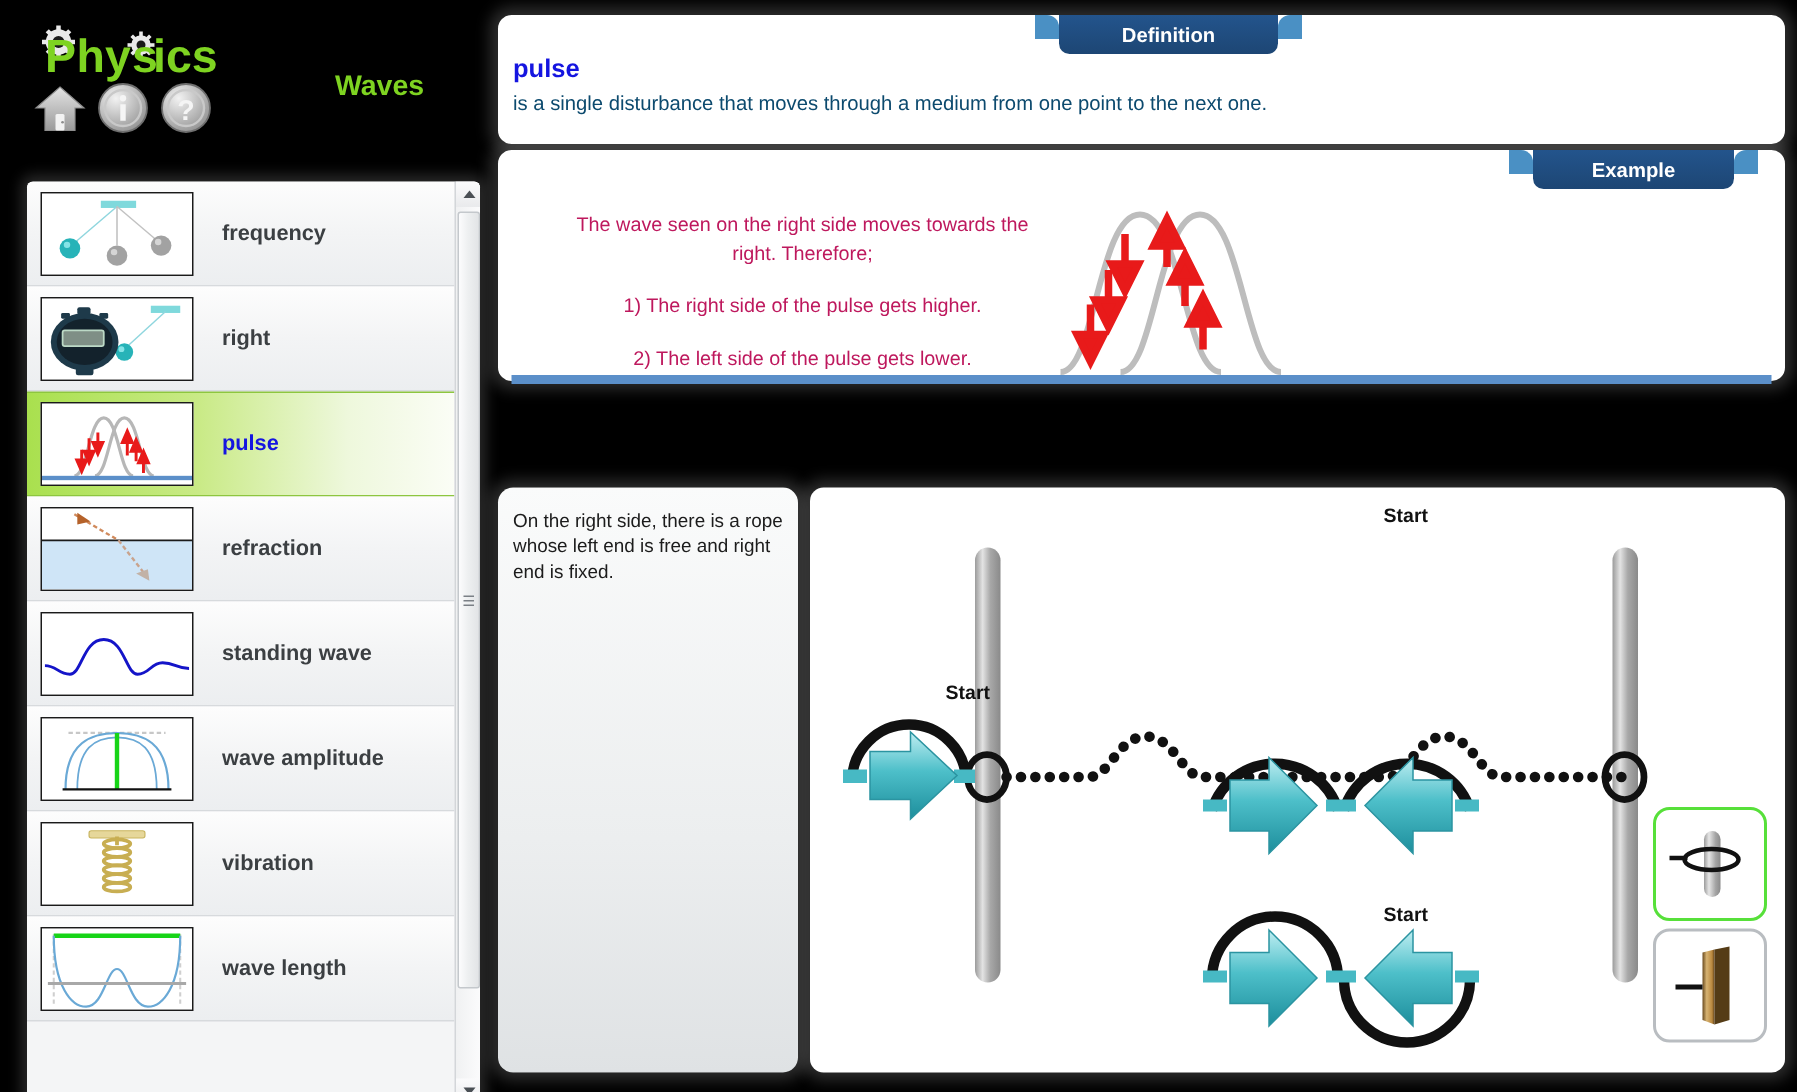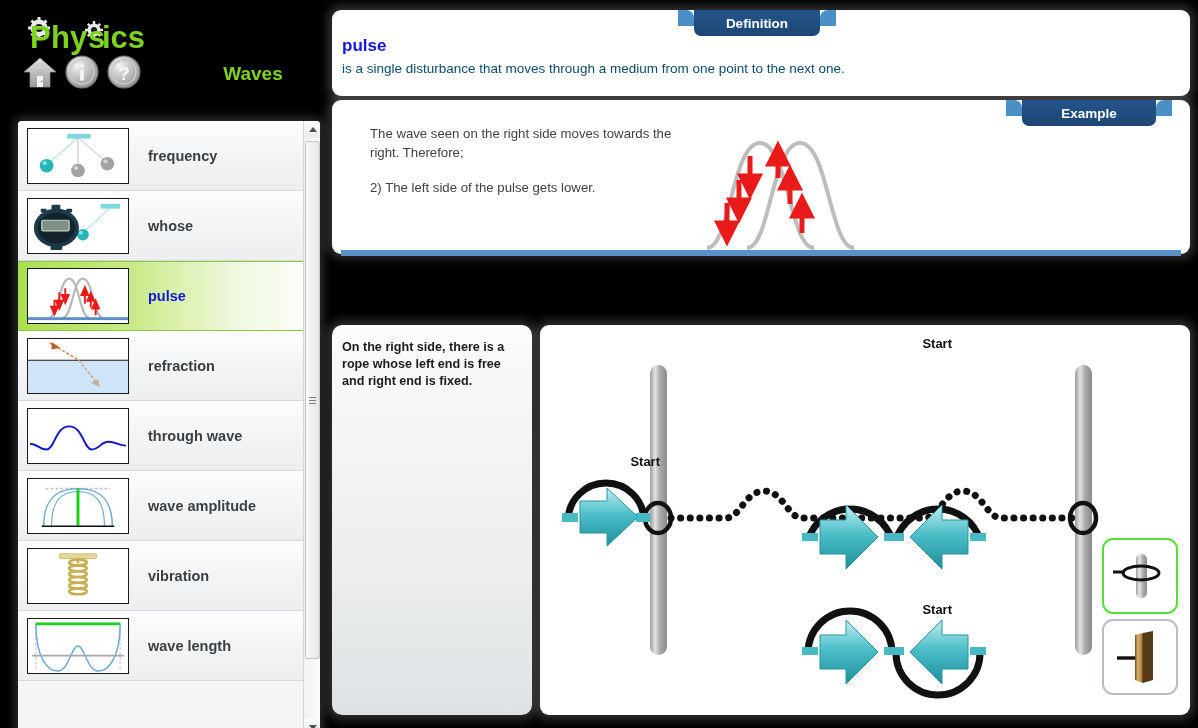--- a/index.html
+++ b/index.html
@@ -12,21 +12,21 @@
   #app { position: relative; width: 1198px; height: 728px; background:#000; }
 
   
   #left-panel { position:absolute; left:0; top:0; width:322px; height:728px; background:#000; }
 
   #logo-wrap { position:absolute; left:18px; top:16px; width:170px; height:38px; }
 
   #nav-icons { position:absolute; left:22px; top:54px; display:flex; gap:6px; align-items:center; }
   .nav-ico { width:36px; height:36px; display:block; }
 
-  #section-title { position:absolute; left:188px; top:60px; width:130px;
+  #section-title { position:absolute; left:188px; top:44px; width:130px;
       font-size:19px; font-weight:bold; color:#7ED321; text-align:center; line-height:28px; }
 
   
   #topic-list-frame { position:absolute; left:18px; top:97px; width:302px; height:615px;
       border-radius:4px; overflow:hidden;
       box-shadow: 0 0 9px 4px rgba(255,255,255,0.16);
       background:#f4f5f6;margin-top:24px; }
   #topic-list { position:absolute; left:0; top:0; width:285px; height:615px; overflow:hidden; }
   .topic-item { position:relative; height:70px; display:flex; align-items:center;
       border-bottom:1px solid #d7dadd;
@@ -61,39 +61,39 @@
       border-radius:0 0 7px 7px; color:#fff; font-size:13.5px; font-weight:bold;
       display:flex; align-items:center; justify-content:center; z-index:6;
       background:linear-gradient(to bottom,#23548c 0%,#1d4674 100%);
   }
   .tab .ear { position:absolute; top:0; width:16px; height:16px; background:#4a90c4; }
   .tab .ear.l { left:-16px; border-radius:0 8px 0 0; }
   .tab .ear.r { right:-16px; border-radius:8px 0 0 0; }
 
   
   #def-card { left:332px; top:10px; width:858px; height:86px; }
-  #def-tab { left:362px; width:126px; }
+  #def-tab { left:374px; width:146px; }
   #def-term { position:absolute; left:10px; top:26px; font-size:17px; font-weight:bold; color:#1515e0; }
   #def-body { position:absolute; left:10px; top:51px; right:12px;
               font-size:13.5px; font-weight:normal; color:#0c4a6e; }
 
   
   #ex-card { left:332px; top:100px; width:858px; height:154px; }
   #ex-tab { left:690px; width:134px; }
-  #ex-text { position:absolute; left:38px; top:24px; width:330px; font-size:13.2px; color:#404040; line-height:1.45; }
+  #ex-text { position:absolute; left:38px; top:40px; width:330px; font-size:13.2px; color:#be185d; line-height:1.45;text-align:center; }
   #ex-text p { margin-bottom:16px; }
   #ex-fig { position:absolute; left:370px; top:38px; width:460px; height:120px; }
   #ex-rule { position:absolute; left:9px; top:150px; width:840px; height:6px; background:#5b8fc9; }
 
   
   #instr-card { left:332px; top:325px; width:200px; height:390px;
       background:linear-gradient(to bottom,#fafbfb 0%,#eceeef 60%,#dfe2e4 100%); border-radius:10px; }
   #instr-text { position:absolute; left:10px; top:14px; right:9px;
       font-size:12.6px; color:#1c1c1c; line-height:1.35; }
-  #instr-text p { margin-bottom:13px;font-weight:bold; }
+  #instr-text p { margin-bottom:13px; }
 
   
   #app-card { left:540px; top:325px; width:650px; height:390px; }
   #sim { position:absolute; left:0; top:0; width:650px; height:390px; }
 
   .start-label { position:absolute; font-size:13px; font-weight:bold; color:#111; text-align:right; }
 
   .mode-btn { position:absolute; width:76px; height:76px; background:#fff;
       border:2px solid #b9bdc1; border-radius:11px; display:flex;
       align-items:center; justify-content:center; }
@@ -226,21 +226,21 @@
                 <circle cx="54" cy="35" r="2" fill="#9ef0f2" opacity=".8"></circle>
               <ellipse cx="29" cy="30" rx="23" ry="20" fill="#1e3a4a"></ellipse>
               <ellipse cx="29" cy="30" rx="19" ry="16" fill="#13222c"></ellipse>
               <rect x="14" y="22" width="28" height="11" rx="1.5" fill="#7f8f86" stroke="#bcd9c6" stroke-width="1.2"></rect>
               <rect x="24" y="6" width="9" height="5" rx="1.5" fill="#1e3a4a"></rect>
               <rect x="13" y="10" width="6" height="4" rx="1" fill="#1e3a4a"></rect>
               <rect x="39" y="10" width="6" height="4" rx="1" fill="#1e3a4a"></rect>
               <rect x="23" y="48" width="12" height="5" rx="1.5" fill="#1e3a4a"></rect>
             </svg>
           </div>
-          <div class="topic-label">whose</div>
+          <div class="topic-label">right</div>
         </div>
 
         <div class="topic-item active">
           <div class="topic-thumb">
             <svg viewBox="0 0 102 56" preserveAspectRatio="none">
               <rect width="102" height="56" fill="#fff"></rect>
               <path d="M22 50 C31 50 32 10 42 10 C52 10 53 50 62 50" fill="none" stroke="#b7b7b7" stroke-width="2.2"></path>
               <path d="M36 50 C45 50 46 10 56 10 C66 10 67 50 76 50" fill="none" stroke="#b7b7b7" stroke-width="2.2"></path>
               <g stroke="#e81a1a" stroke-width="2" fill="#e81a1a">
                 <line x1="32" y1="24" x2="32" y2="36"></line>
@@ -277,21 +277,21 @@
           <div class="topic-label">refraction</div>
         </div>
 
         <div class="topic-item">
           <div class="topic-thumb">
             <svg viewBox="0 0 102 56" preserveAspectRatio="none">
               <rect width="102" height="56" fill="#fff"></rect>
               <path d="M2 36 C10 36 11 42 19 42 C27 42 28 18 42 18 C56 18 57 42 65 42 C73 42 74 34 82 34 C90 34 92 38 100 38" fill="none" stroke="#1414c8" stroke-width="2"></path>
             </svg>
           </div>
-          <div class="topic-label">through wave</div>
+          <div class="topic-label">standing wave</div>
         </div>
 
         <div class="topic-item">
           <div class="topic-thumb">
             <svg viewBox="0 0 102 56" preserveAspectRatio="none">
               <rect width="102" height="56" fill="#fff"></rect>
               <line x1="18" y1="10" x2="84" y2="10" stroke="#c7c7c7" stroke-width="1.6" stroke-dasharray="3 2"></line>
               <path d="M16 49 C16 16 34 10 51 10 C68 10 86 16 86 49" fill="none" stroke="#6aa9d6" stroke-width="1.5"></path>
               <path d="M24 49 C24 20 36 13 51 13 C66 13 78 20 78 49" fill="none" stroke="#6aa9d6" stroke-width="1.2"></path>
               <line x1="51" y1="10" x2="51" y2="49" stroke="#17d417" stroke-width="3"></line>
@@ -364,20 +364,21 @@
   </div>
 
   <div class="card" id="ex-card">
     <div class="tab" id="ex-tab">
       <span class="ear l"></span>
       <span>Example</span>
       <span class="ear r"></span>
     </div>
     <div id="ex-text">
       <p>The wave seen on the right side moves towards the right. Therefore;</p>
+      <p>1) The right side of the pulse gets higher.</p>
       <p>2) The left side of the pulse gets lower.</p>
     </div>
     <div id="ex-fig">
       <svg width="460" height="115" viewBox="0 0 460 115">
         <path d="M5 110 C28 110 30 5 58 5 C86 5 88 110 112 110" fill="none" stroke="#bdbdbd" stroke-width="4"></path>
         <path d="M45 110 C68 110 70 5 98 5 C126 5 128 110 152 110" fill="none" stroke="#bdbdbd" stroke-width="4"></path>
         <g stroke="#e81a1a" stroke-width="5" fill="#e81a1a">
           <line x1="48" y1="18" x2="48" y2="44"></line>
             <polygon points="48,56 39,38 57,38"></polygon>
           <line x1="37" y1="42" x2="37" y2="68"></line>

